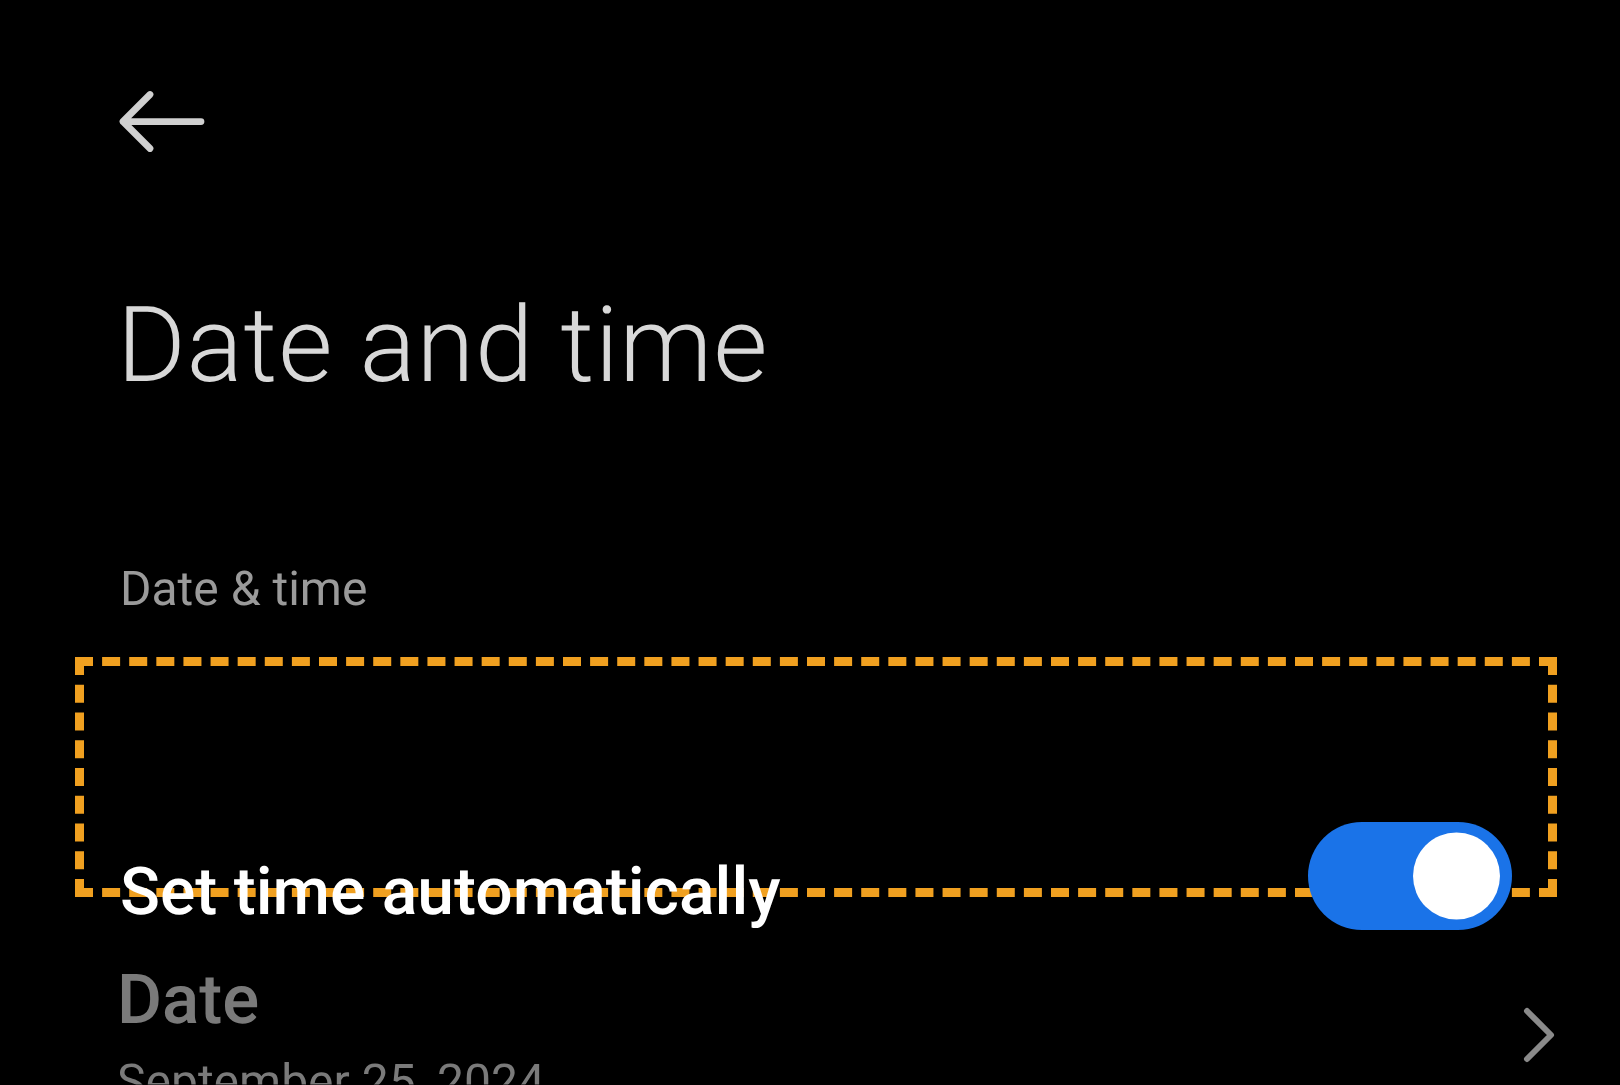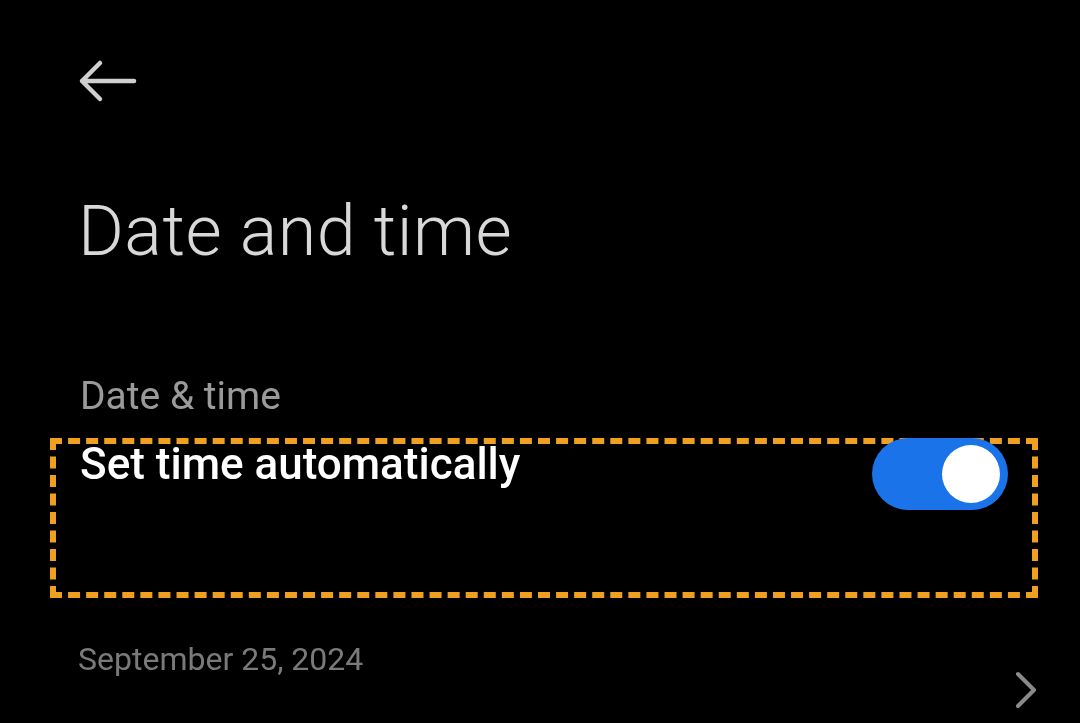--- a/index.html
+++ b/index.html
@@ -37,39 +37,39 @@
       color: #d8d8d8;
       font-size: 70px;
       font-weight: 300;
       letter-spacing: 0.5px;
     }
     .section-header {
       position: absolute;
       top: 373px;
       left: 80px;
       color: #9a9a9a;
-      font-size: 39px;
+      font-size: 32px;
       font-weight: 400;
     }
     .highlight-box {
       position: absolute;
       top: 438px;
       left: 50px;
       width: 988px;
       height: 160px;
       border: 6px dashed #f0a020;
     }
     .setting-row-auto {
       position: absolute;
-      top: 438px;
+      top: 460px;
       left: 50px;
       width: 988px;
       height: 160px;
       display: flex;
-      align-items: flex-start;
+      align-items: flex-end;
       justify-content: space-between;
       padding: 0 30px;
       gap: 26px;
     }
     .setting-label {
       color: #ffffff;
       font-size: 44px;
       font-weight: 500;
     }
     .toggle {
@@ -141,20 +141,21 @@
 
 <div class="setting-row-auto">
   <span class="setting-label">Set time automatically</span>
   <div class="toggle">
     <div class="toggle-knob"></div>
   </div>
 </div>
 
 <div class="setting-row-date">
   <div class="date-section">
+    <span class="date-label">Date</span>
     <span class="date-value">September 25, 2024</span>
   </div>
   <div class="chevron">
     <svg viewBox="0 0 24 40" fill="none">
       <path d="M 4 4 L 20 20 L 4 36" stroke="#8a8a8a" stroke-width="4" stroke-linecap="round" stroke-linejoin="round"></path>
     </svg>
   </div>
 </div>
 
 </body></html>

